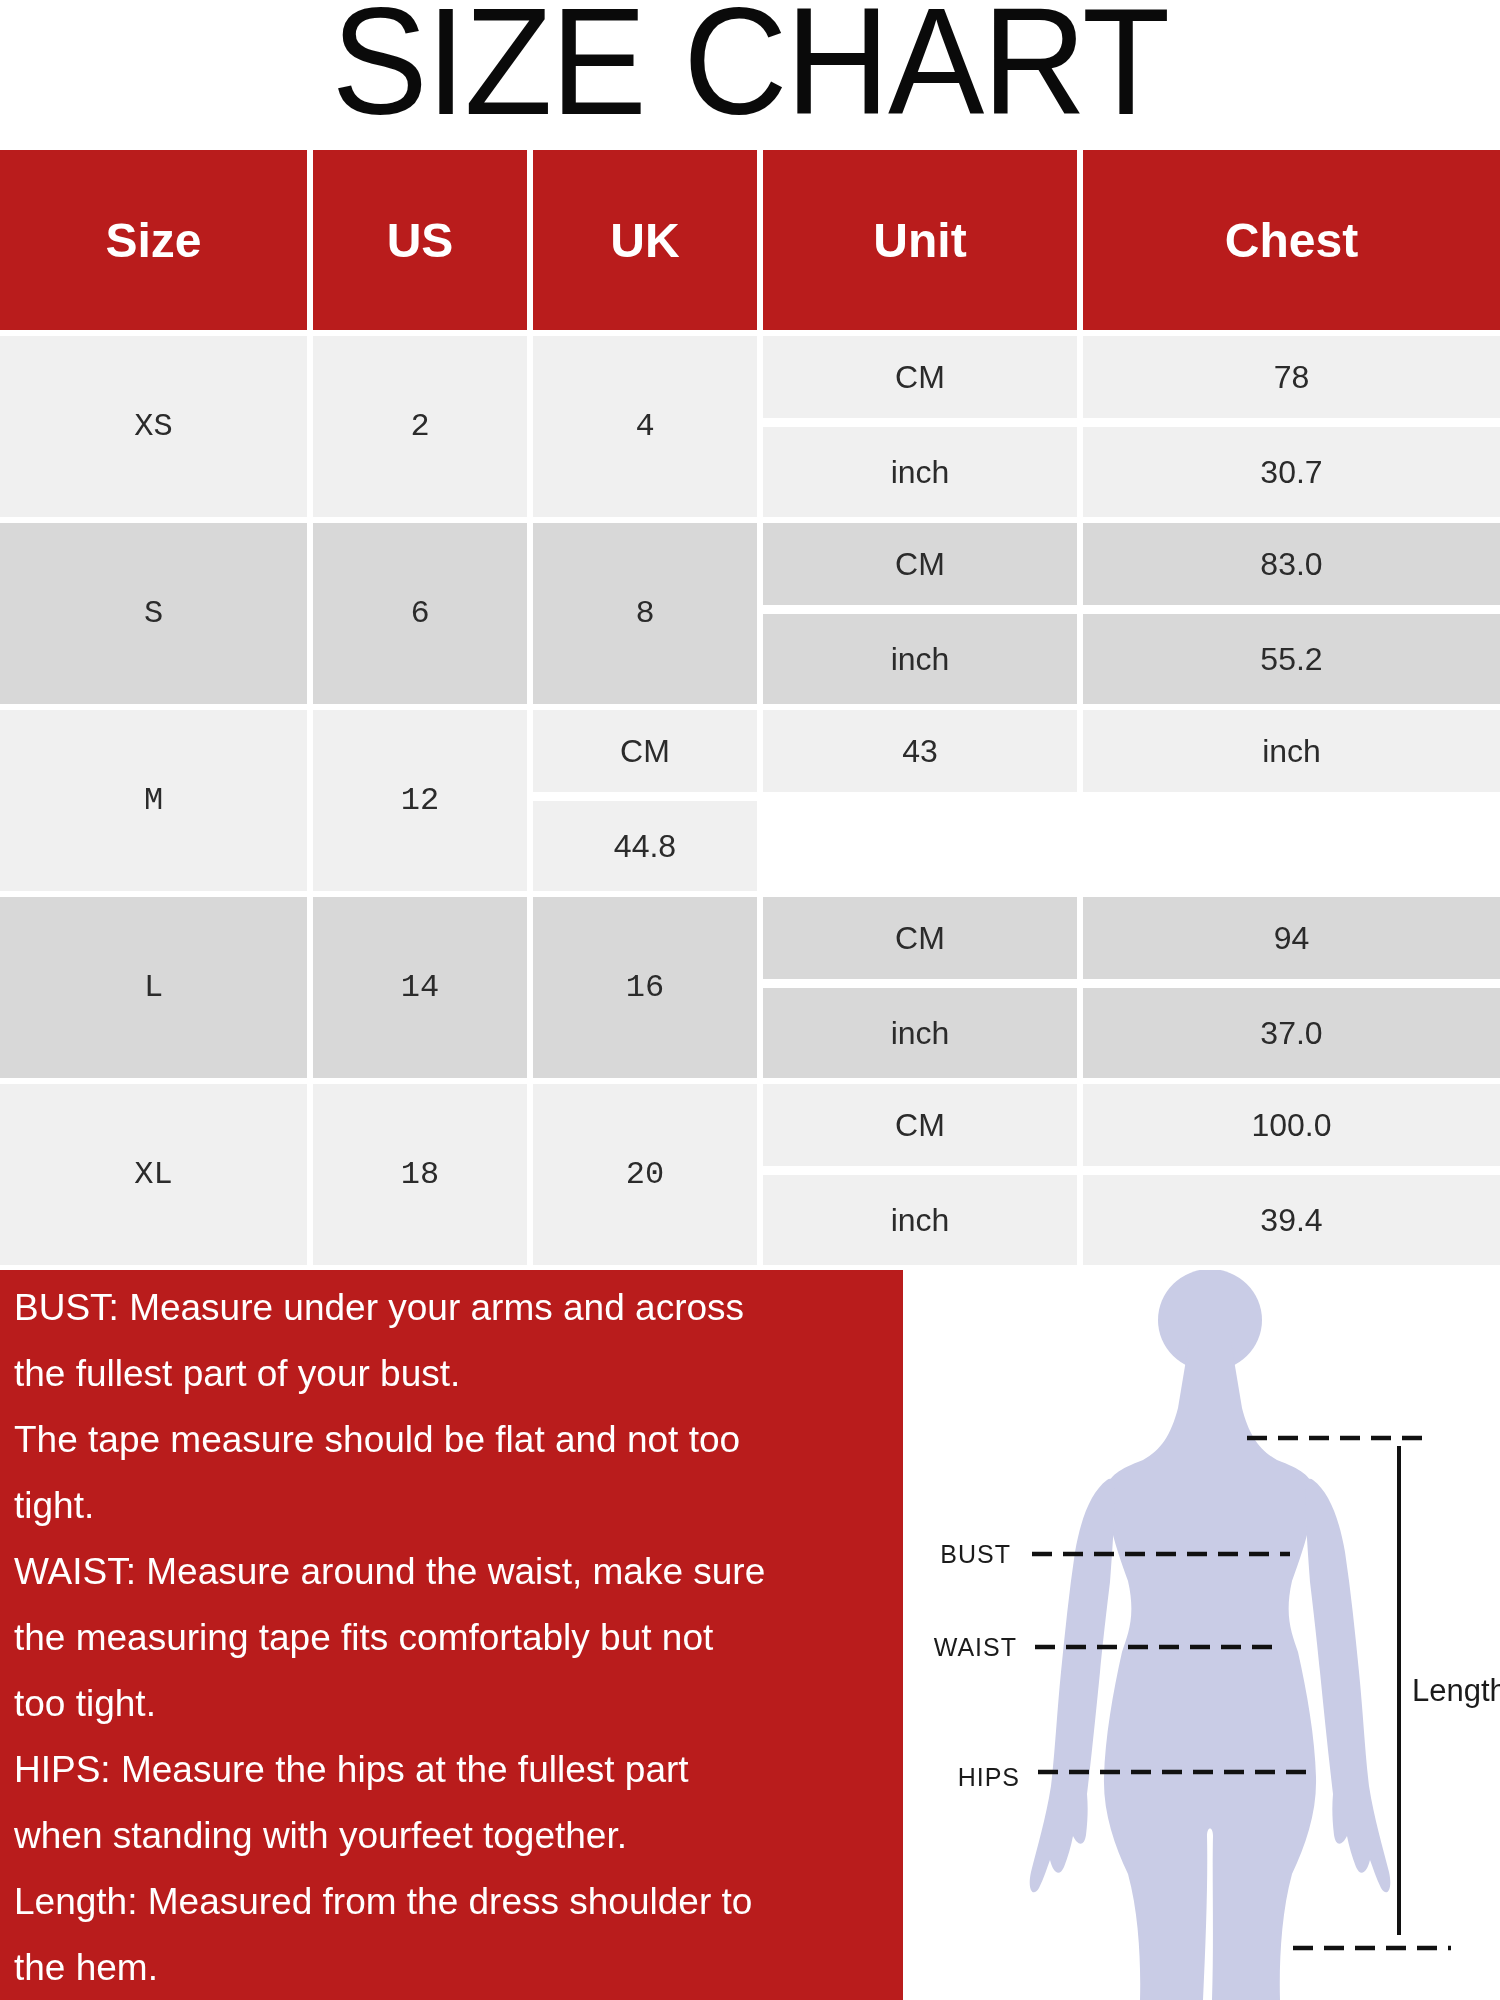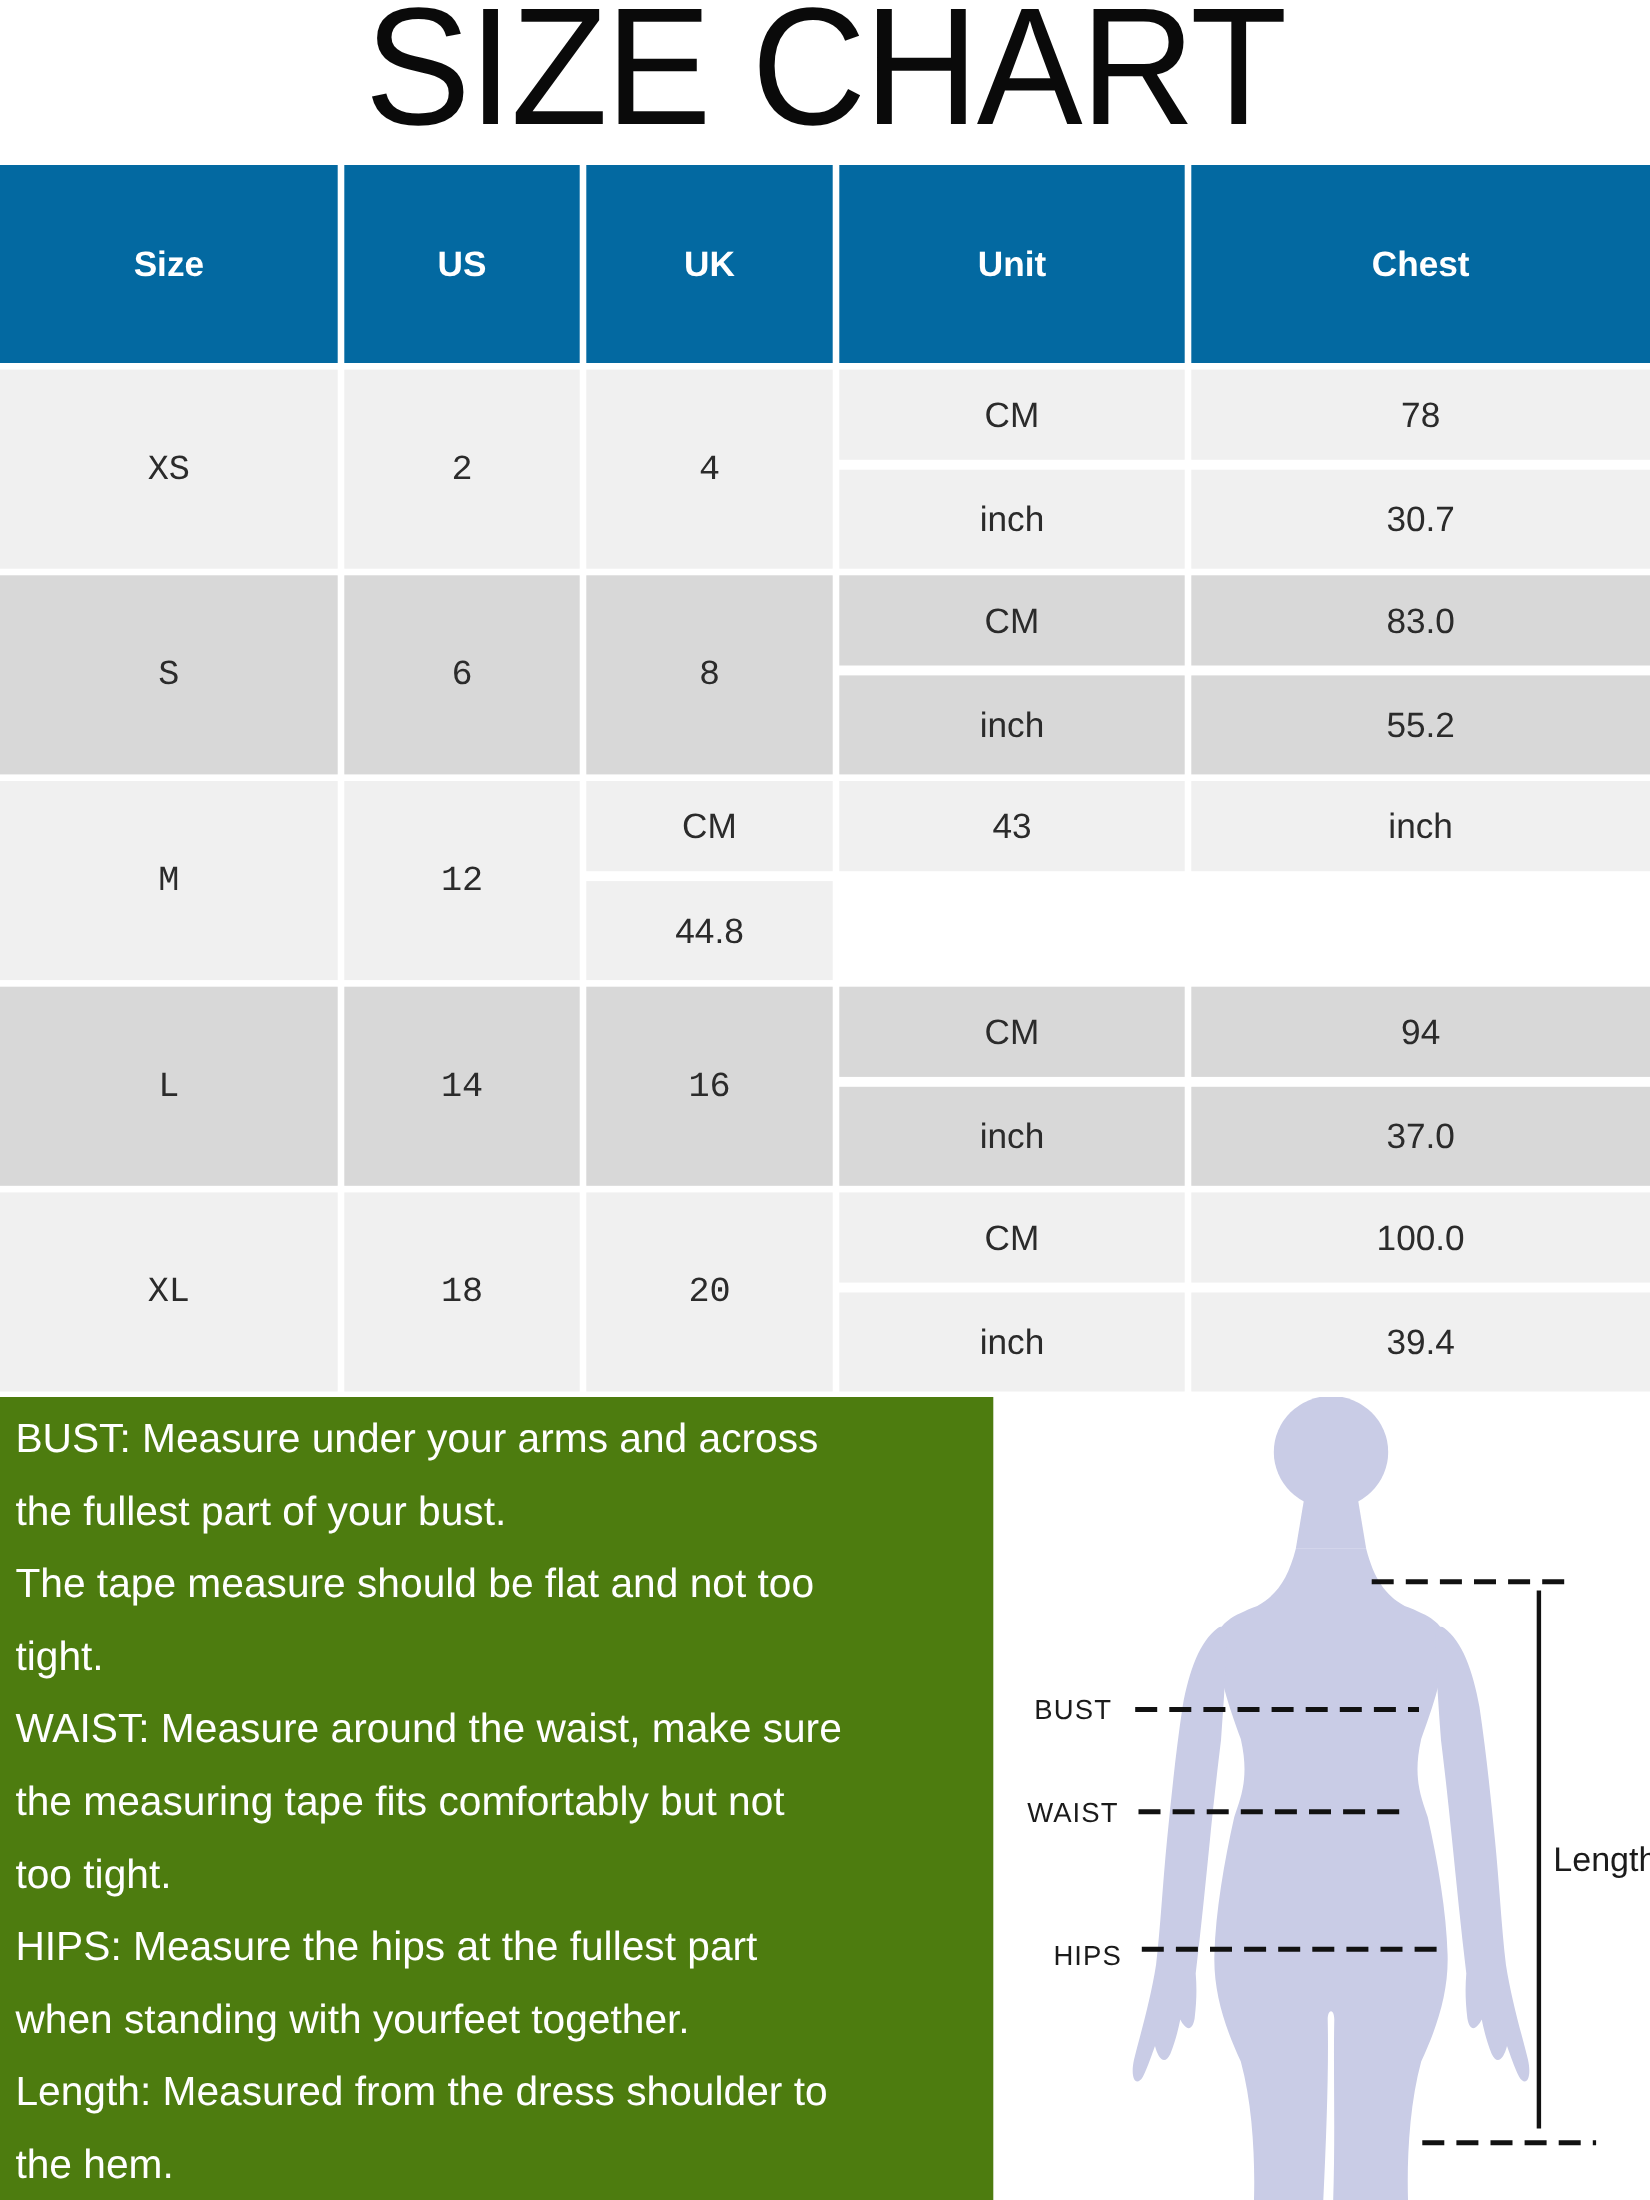--- a/index.html
+++ b/index.html
@@ -16,33 +16,33 @@
     transform:scaleX(0.95);
   }
 
   
   .size-table{ position:absolute; top:150px; left:0; width:1500px;
     display:flex; flex-direction:column; gap:6px; }
   .tgrid{ display:grid;
     grid-template-columns:307px 214px 224px 314px 417px;
     column-gap:6px; }
   .thead{ grid-template-rows:180px; }
-  .th{ background:#0369a1; color:#ffffff; font-weight:700; font-size:32px;
+  .th{ background:#b91c1c; color:#ffffff; font-weight:700; font-size:48px;
     display:flex; align-items:center; justify-content:center; }
   .block{ grid-template-rows:82px 90px; row-gap:9px; }
   .cell{ display:flex; align-items:center; justify-content:center;
     font-size:32px; font-weight:300; color:#2b2b2b; }
   .span2{ grid-row:1 / 3;font-family:Liberation Mono, monospace; }
   .bg-light .cell{ background:#f0f0f0; }
   .bg-dark  .cell{ background:#d8d8d8; }
 
   
   .instructions{
     position:absolute; left:0; top:1270px; width:903px; height:730px;
-    background:#4d7c0f; color:#ffffff;
+    background:#b91c1c; color:#ffffff;
     font-size:37px; line-height:66px; font-weight:400;
     padding:5px 10px 0 14px;
     white-space:pre-line; overflow:hidden;
   }
 
   
   .figure-wrap{ position:absolute; left:903px; top:1270px; width:474px; height:730px; }
   .figure-wrap svg{ display:block; }
   .anno-label{ font-family:"Liberation Sans", sans-serif; font-size:25px;
     letter-spacing:1px; fill:#1b1b1b; }

